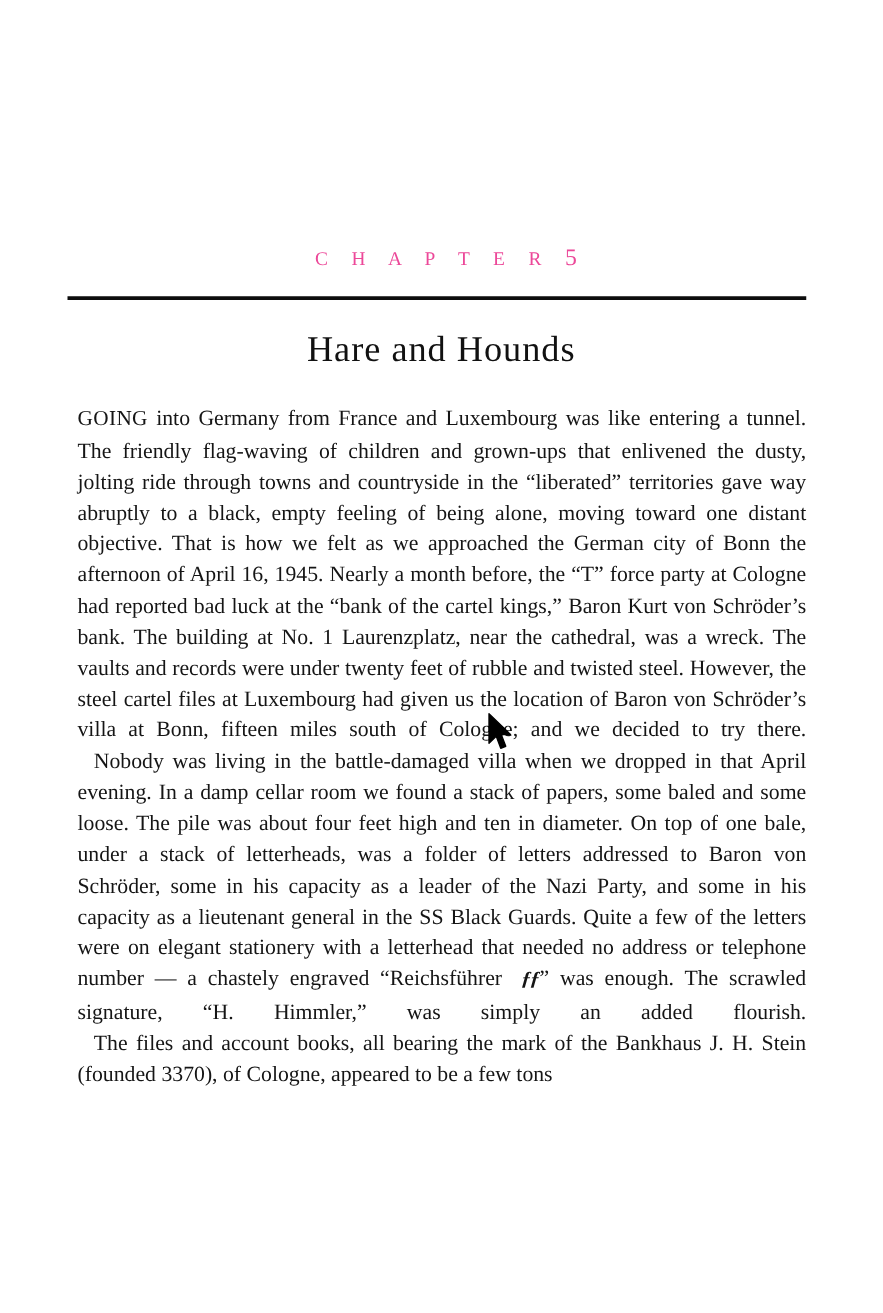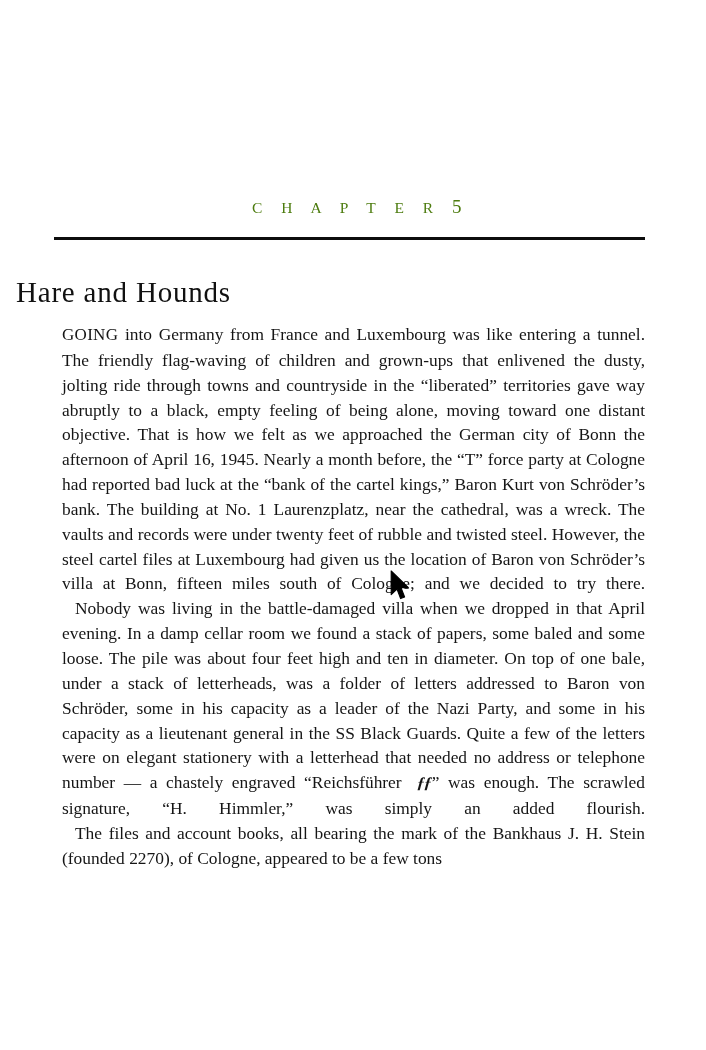--- a/index.html
+++ b/index.html
@@ -24,21 +24,21 @@
     position: absolute;
     left: 0;
     right: 0;
     top: 196px;
     text-align: center;
     font-size: 15.5px;
     letter-spacing: 7.5px;
     text-indent: 7.5px;
     font-variant: small-caps;
     text-transform: uppercase;
-    color: #4d7c0f;
+    color: #ec4899;
     white-space: pre;
   }
   #chapter-label .num {
     font-variant: normal;
     letter-spacing: 0;
     font-size: 19px;
   }
 
   
   #chapter-rule {
@@ -49,26 +49,26 @@
     height: 2.6px;
     background: #0d0d0d;
   }
 
   
   #chapter-title {
     position: absolute;
     left: 0;
     right: 0;
     top: 260px;
-    text-align: left;
+    text-align: center;
     font-size: 29px;
     letter-spacing: 0.8px;
     color: #111111;
     font-weight: normal;
-    margin: 16px;
+    margin: 4px;
     line-height: 1.15;
   }
 
   
   #body-text {
     position: absolute;
     left: 62px;
     top: 322px;
     width: 583px;
     font-size: 17.4px;
@@ -130,21 +130,21 @@
   <div id="chapter-rule"></div>
 
   <h1 id="chapter-title">Hare and Hounds</h1>
 
   <div id="body-text">
 
     <p class="first justify-all"><span class="smallcaps-lead">GOING</span><span> into Germany from France and Luxembourg was like entering a tunnel. The friendly flag-waving of children and grown-ups that enlivened the dusty, jolting ride through towns and countryside in the “liberated” territories gave way abruptly to a black, empty feeling of being alone, moving toward one distant objective. That is how we felt as we approached the German city of Bonn the afternoon of April 16, 1945. Nearly a month before, the “T” force party at Cologne had reported bad luck at the “bank of the cartel kings,” Baron Kurt von Schröder’s bank. The building at No. 1 Laurenzplatz, near the cathedral, was a wreck. The vaults and records were under twenty feet of rubble and twisted steel. However, the steel cartel files at Luxembourg had given us the location of Baron von Schröder’s villa at Bonn, fifteen miles south of Cologne; and we decided to try there.</span></p>
 
     <p class="justify-all"><span>Nobody was living in the battle-damaged villa when we dropped in that April evening. In a damp cellar room we found a stack of papers, some baled and some loose. The pile was about four feet high and ten in diameter. On top of one bale, under a stack of letterheads, was a folder of letters addressed to Baron von Schröder, some in his capacity as a leader of the Nazi Party, and some in his capacity as a lieutenant general in the SS Black Guards. Quite a few of the letters were on elegant stationery with a letterhead that needed no address or telephone number — a chastely engraved “Reichsführer</span><span class="sigrunes">ƒƒ</span><span>” was enough. The scrawled signature, “H. Himmler,” was simply an added flourish.</span></p>
 
-    <p class="last"><span>The files and account books, all bearing the mark of the Bankhaus J. H. Stein (founded 2270), of Cologne, appeared to be a few tons</span></p>
+    <p class="last"><span>The files and account books, all bearing the mark of the Bankhaus J. H. Stein (founded 3370), of Cologne, appeared to be a few tons</span></p>
 
   </div>
 
   <svg id="mouse-cursor" viewBox="0 0 20 33">
     <path d="M1.2 1.0 L1.2 24.6 L7.0 19.0 L10.6 28.6 L14.6 27.0 L11.0 17.6 L18.4 17.6 Z" fill="#000000" stroke="#000000" stroke-width="1.1" stroke-linejoin="round"></path>
   </svg>
 
 </div>
 
 </body></html>

